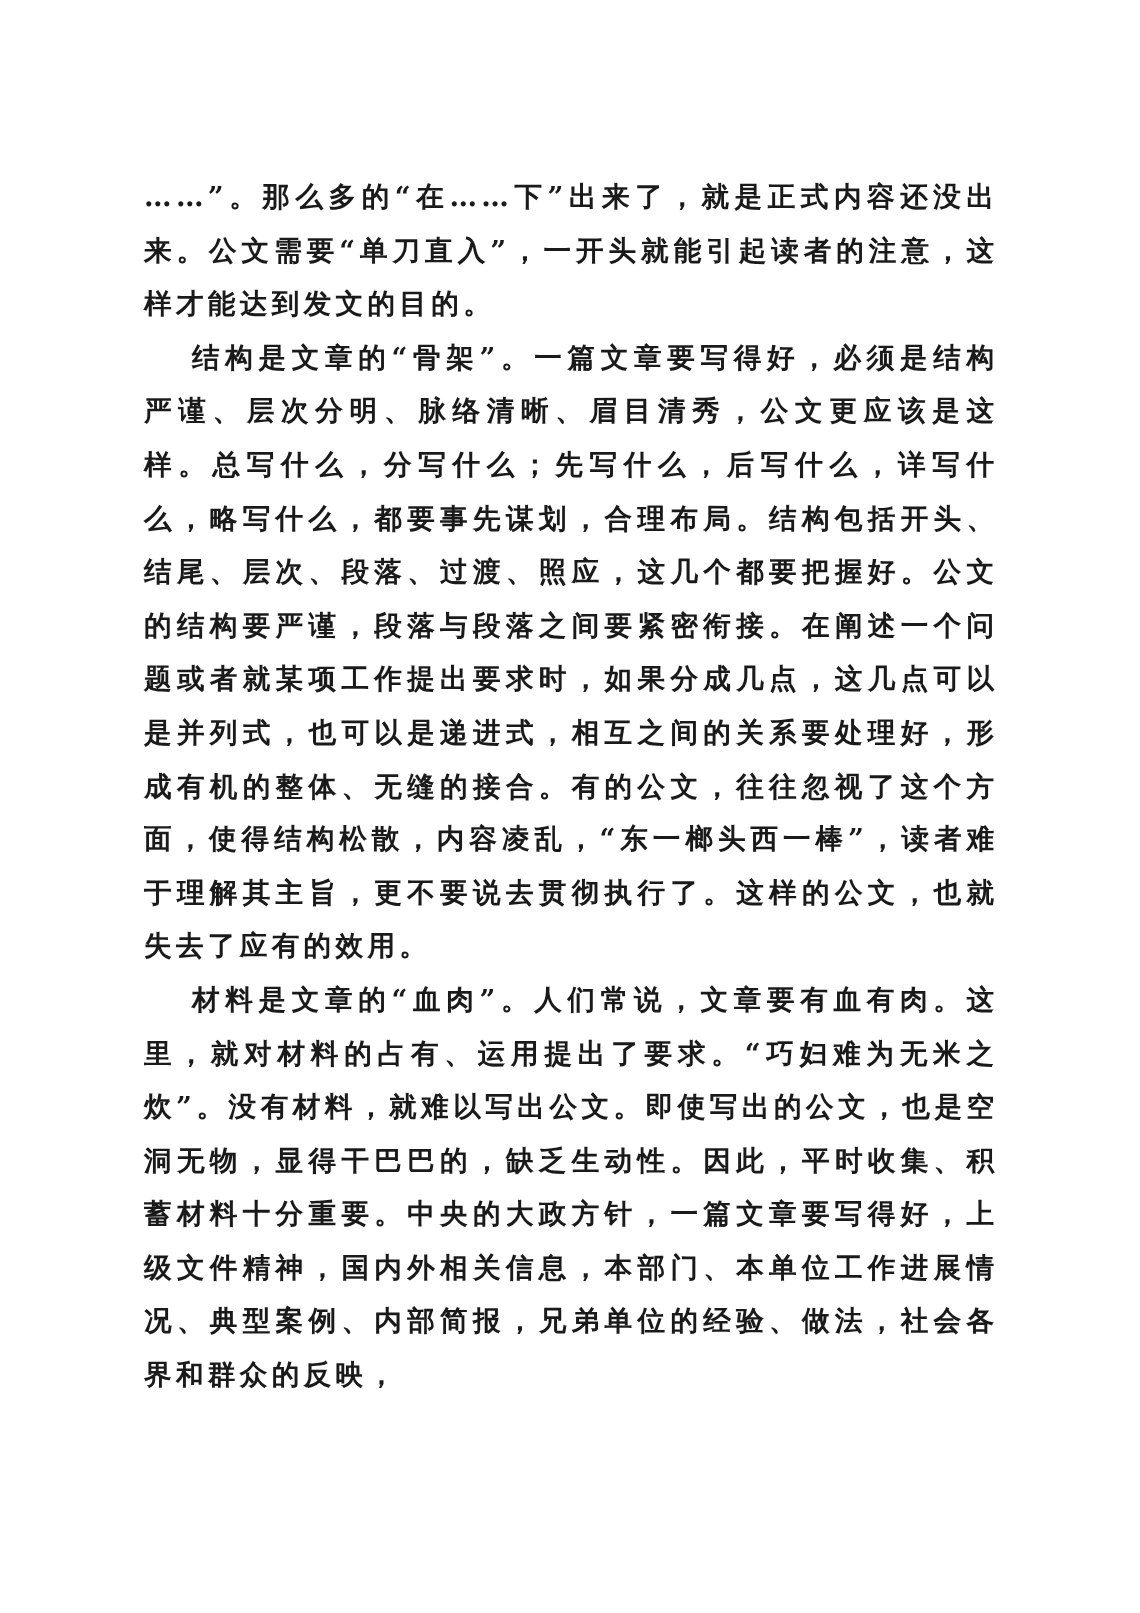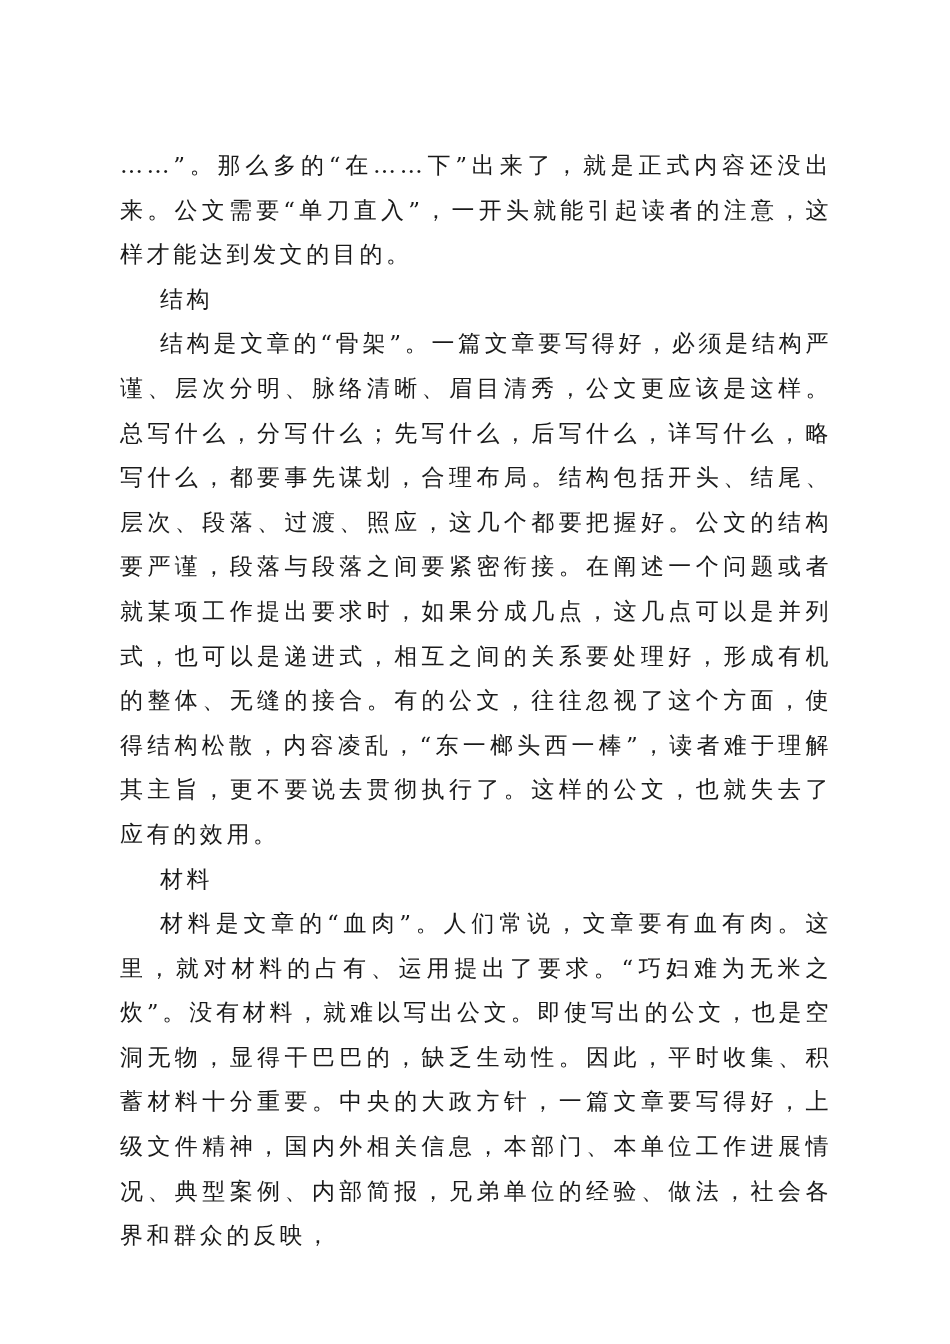--- a/index.html
+++ b/index.html
@@ -8,36 +8,34 @@
       position: absolute;
       left: 120px;
       top: 143px;
       width: 712px;
       font-family: "DejaVu Serif", "Liberation Serif", serif;
       font-size: 23px;
       line-height: 44.6px;
       color: #1a1a1a;
       letter-spacing: 3.6px;
     }
-    .para { margin: 0; text-align: justify; text-align-last: left; word-break: break-all; }
+    .para { margin: 0; text-align: justify; text-align-last: left; word-break: break-all; font-weight: bold; }
     .indent { text-indent: 40px; }
     .heading { margin: 0; padding-left: 40px; }
   </style>
 </head>
 <body>
 
 <div class="page">
   <p class="para">
     <span>……”。那么多的“在……下”出来了，就是正式内容还没出</span><span>来。公文需要“单刀直入”，一开头就能引起读者的注意，这</span><span>样才能达到发文的目的。</span>
   </p>
 
-  <p class="heading">结构</p>
 
   <p class="para indent">
     <span>结构是文章的“骨架”。一篇文章要写得好，必须是结构严</span><span>谨、层次分明、脉络清晰、眉目清秀，公文更应该是这样。总</span><span>写什么，分写什么；先写什么，后写什么，详写什么，略写什</span><span>么，都要事先谋划，合理布局。结构包括开头、结尾、层次、</span><span>段落、过渡、照应，这几个都要把握好。公文的结构要严谨，</span><span>段落与段落之间要紧密衔接。在阐述一个问题或者就某项工作</span><span>提出要求时，如果分成几点，这几点可以是并列式，也可以是</span><span>递进式，相互之间的关系要处理好，形成有机的整体、无缝的</span><span>接合。有的公文，往往忽视了这个方面，使得结构松散，内容</span><span>凌乱，“东一榔头西一棒”，读者难于理解其主旨，更不要说</span><span>去贯彻执行了。这样的公文，也就失去了应有的效用。</span>
   </p>
 
-  <p class="heading">材料</p>
 
   <p class="para indent">
     <span>材料是文章的“血肉”。人们常说，文章要有血有肉。这里，</span><span>就对材料的占有、运用提出了要求。“巧妇难为无米之炊”。</span><span>没有材料，就难以写出公文。即使写出的公文，也是空洞无物，</span><span>显得干巴巴的，缺乏生动性。因此，平时收集、积蓄材料十分</span><span>重要。中央的大政方针，一篇文章要写得好，上级文件精神，</span><span>国内外相关信息，本部门、本单位工作进展情况、典型案例、</span><span>内部简报，兄弟单位的经验、做法，社会各界和群众的反映，</span>
   </p>
 </div>
 
 </body></html>

